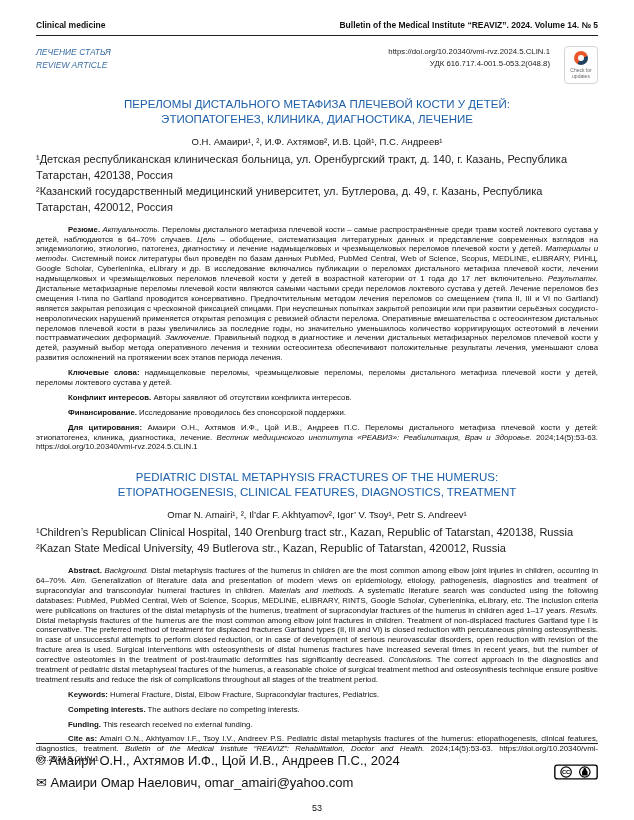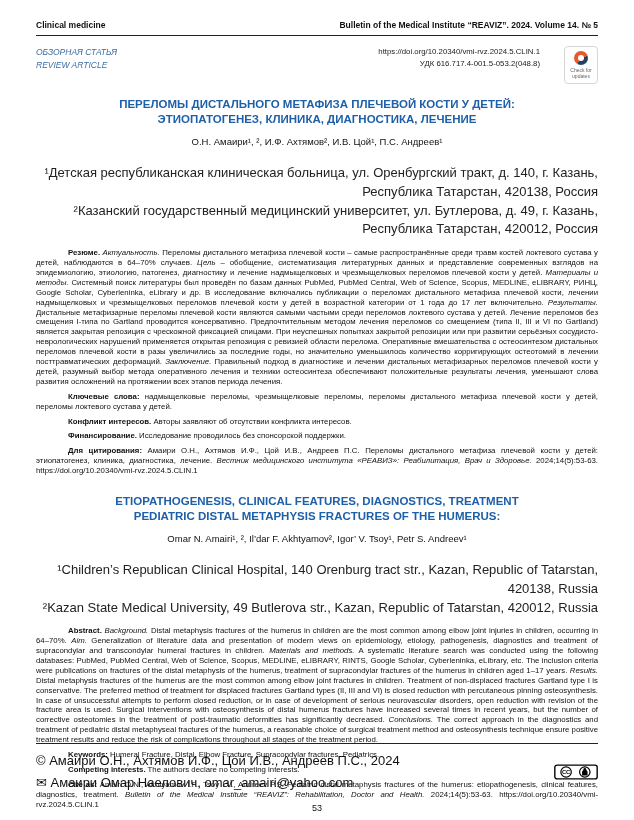--- a/index.html
+++ b/index.html
@@ -12,36 +12,36 @@
   .b { font-weight:700;margin-left:32px; }
   .i { font-style:italic; }
   .n { font-weight:400; font-style:normal; }
 
   .hdr { display:flex; justify-content:space-between; align-items:baseline;
          font-size:8.5px; font-weight:700;gap:48px; }
   .rule { border-top:1.2px solid #222; margin-top:5px; }
 
   .meta { display:flex; justify-content:space-between; margin-top:10px; }
   .type { font-size:8.5px; font-style:italic; color:#3a6ea5; line-height:1.55; }
-  .meta-right { display:flex; gap:24px; align-items:flex-start; }
+  .meta-right { display:flex; gap:14px; align-items:flex-start; }
   .ids { text-align:right; font-size:7.8px; line-height:1.55; color:#222; }
 
   .crossmark { width:34px; height:38px; border:1px solid #d6d6d6; border-radius:4px;
                background:#fff; display:flex; flex-direction:column; align-items:center;
                justify-content:center; gap:2px; cursor:pointer; }
   .cm-ring { width:14px; height:14px; border-radius:50%; position:relative;
              background:conic-gradient(from 210deg, #e8582b 0 62%, #23425f 62% 100%); }
   .cm-ring::after { content:""; position:absolute; inset:4px; background:#fff; border-radius:50%; }
   .cm-text { font-size:5px; line-height:1.2; color:#666; text-align:center; }
 
-  .title { margin-top:13px; text-align:center; color:#1d5fa9; font-weight:700;
+  .title { margin-top:13px; text-align:center; color:#1d5fa9; font-weight:400;
            font-size:11.5px; line-height:1.3; }
   .title-en { margin-top:18px; }
   .authors { margin-top:9px; text-align:center; font-size:9.5px; }
-  .affils { margin-top:17px; text-align:right; font-size:13px; line-height:1.45; color:#222; }
+  .affils { margin-top:5px; text-align:left; font-size:11px; line-height:1.45; color:#222; }
 
   .para  { margin-top:9px; font-size:7.8px; line-height:1.27; text-align:justify; }
   .block { margin-top:5px; font-size:7.8px; line-height:1.27; text-align:justify; }
 
   .footer { position:absolute; left:36px; right:36px; bottom:26px; }
   .f-rule { border-top:1.2px solid #222; margin-bottom:6px; }
   .f-row { display:flex; justify-content:space-between; align-items:center; }
   .f-left { font-size:13px; line-height:1.7; }
   .pagenum { position:absolute; left:0; right:0; bottom:7px; text-align:center;
              font-size:9px; font-weight:400; }
@@ -52,21 +52,21 @@
 <div class="page">
 
   <div class="hdr">
     <span>Clinical medicine</span>
     <span>Bulletin of the Medical Institute “REAVIZ”. 2024. Volume 14. № 5</span>
   </div>
   <div class="rule"></div>
 
   <div class="meta">
     <div class="type">
-      <div>ОБЗОРНАЯ СТАТЬЯ</div>
+      <div>ЛЕЧЕНИЕ СТАТЬЯ</div>
       <div>REVIEW ARTICLE</div>
     </div>
     <div class="meta-right">
       <div class="ids">
         <div>https://doi.org/10.20340/vmi-rvz.2024.5.CLIN.1</div>
         <div>УДК 616.717.4-001.5-053.2(048.8)</div>
       </div>
       <div class="crossmark">
         <div class="cm-ring"></div>
         <div class="cm-text">
@@ -119,22 +119,22 @@
   </p>
 
   <p class="block">
     <span class="b">Для цитирования:</span>
     <span>Амаири О.Н., Ахтямов И.Ф., Цой И.В., Андреев П.С. Переломы дистального метафиза плечевой кости у детей: этиопатогенез, клиника, диагностика, лечение.</span>
     <span class="i">Вестник медицинского института «РЕАВИЗ»: Реабилитация, Врач и Здоровье.</span>
     <span>2024;14(5):53-63. https://doi.org/10.20340/vmi-rvz.2024.5.CLIN.1</span>
   </p>
 
   <div class="title title-en">
+    <div>PEDIATRIC DISTAL METAPHYSIS FRACTURES OF THE HUMERUS:</div>
     <div>ETIOPATHOGENESIS, CLINICAL FEATURES, DIAGNOSTICS, TREATMENT</div>
-    <div>PEDIATRIC DISTAL METAPHYSIS FRACTURES OF THE HUMERUS:</div>
   </div>
 
   <div class="authors">Omar N. Amairi¹, ², Il’dar F. Akhtyamov², Igor’ V. Tsoy¹, Petr S. Andreev¹</div>
 
   <div class="affils">
     <div>¹Children’s Republican Clinical Hospital, 140 Orenburg tract str., Kazan, Republic of Tatarstan, 420138, Russia</div>
     <div>²Kazan State Medical University, 49 Butlerova str., Kazan, Republic of Tatarstan, 420012, Russia</div>
   </div>
 
   <p class="para">
@@ -154,20 +154,24 @@
   <p class="block">
     <span class="b">Keywords:</span>
     <span>Humeral Fracture, Distal, Elbow Fracture, Supracondylar fractures, Pediatrics.</span>
   </p>
 
   <p class="block">
     <span class="b">Competing interests.</span>
     <span>The authors declare no competing interests.</span>
   </p>
 
+  <p class="block">
+    <span class="b">Funding.</span>
+    <span>This research received no external funding.</span>
+  </p>
 
   <p class="block">
     <span class="b">Cite as:</span>
     <span>Amairi O.N., Akhtyamov I.F., Tsoy I.V., Andreev P.S. Pediatric distal metaphysis fractures of the humerus: etiopathogenesis, clinical features, diagnostics, treatment.</span>
     <span class="i">Bulletin of the Medical Institute “REAVIZ”: Rehabilitation, Doctor and Health.</span>
     <span>2024;14(5):53-63. https://doi.org/10.20340/vmi-rvz.2024.5.CLIN.1</span>
   </p>
 
 </div>
 

